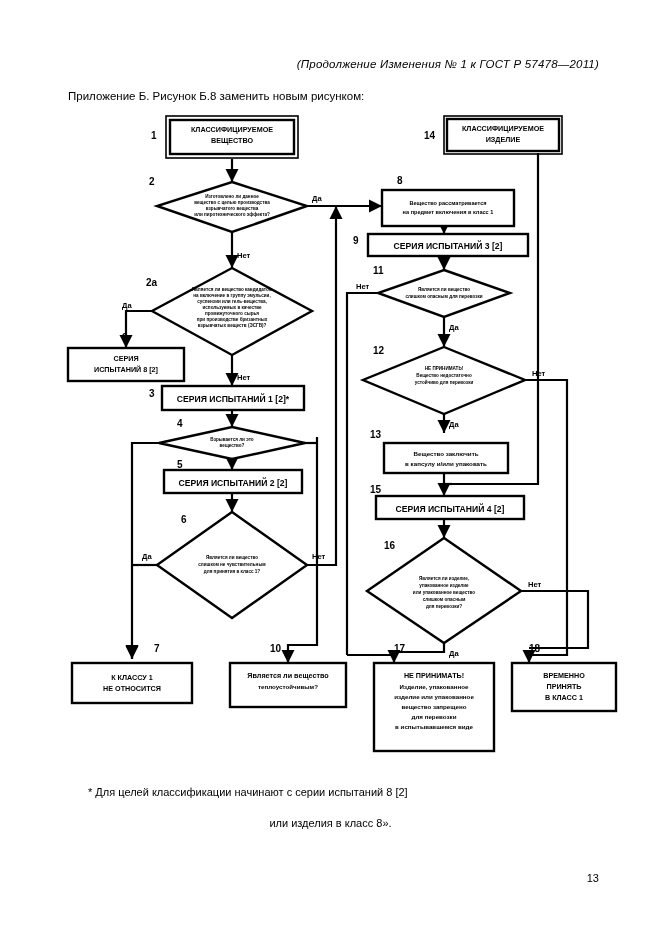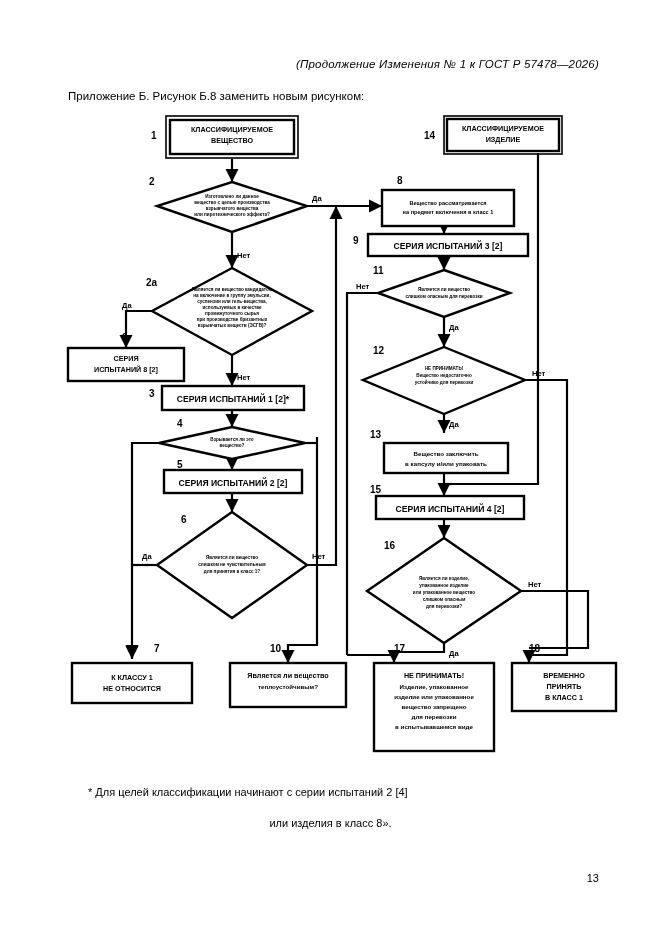--- a/index.html
+++ b/index.html
@@ -119,21 +119,21 @@
     font-size: 7.6px;
     font-weight: bold;
     fill: #000000;
   }
 </style>
 </head>
 <body>
 
 <div class="page">
 
-  <div class="hdr-right">(Продолжение Изменения № 1 к ГОСТ Р 57478—2026)</div>
+  <div class="hdr-right">(Продолжение Изменения № 1 к ГОСТ Р 57478—2011)</div>
   <div class="intro">Приложение Б. Рисунок Б.8 заменить новым рисунком:</div>
 
   <div class="chart-wrap">
   <svg width="661" height="935" viewBox="0 0 661 935" xmlns="http://www.w3.org/2000/svg">
 
     <defs>
       <marker id="ar" markerWidth="7" markerHeight="7" refX="6" refY="3" orient="auto">
         <path d="M0,0 L6,3 L0,6 Z" fill="#000"></path>
       </marker>
     </defs>
@@ -361,19 +361,19 @@
       <rect class="nodebox" x="496" y="663" width="104" height="48"></rect>
       <text class="btext" x="548" y="678">ВРЕМЕННО</text>
       <text class="btext" x="548" y="689">ПРИНЯТЬ</text>
       <text class="btext" x="548" y="700">В КЛАСС 1</text>
       <text class="nlabel" x="513" y="652">18</text>
     </g>
 
   </svg>
   </div>
 
-  <div class="footnote">* Для целей классификации начинают с серии испытаний 2 [4]</div>
+  <div class="footnote">* Для целей классификации начинают с серии испытаний 8 [2]</div>
   <div class="caption">
     <div>или изделия в класс 8».</div>
   </div>
   <div class="pagenum">13</div>
 
 </div>
 
 </body></html>

